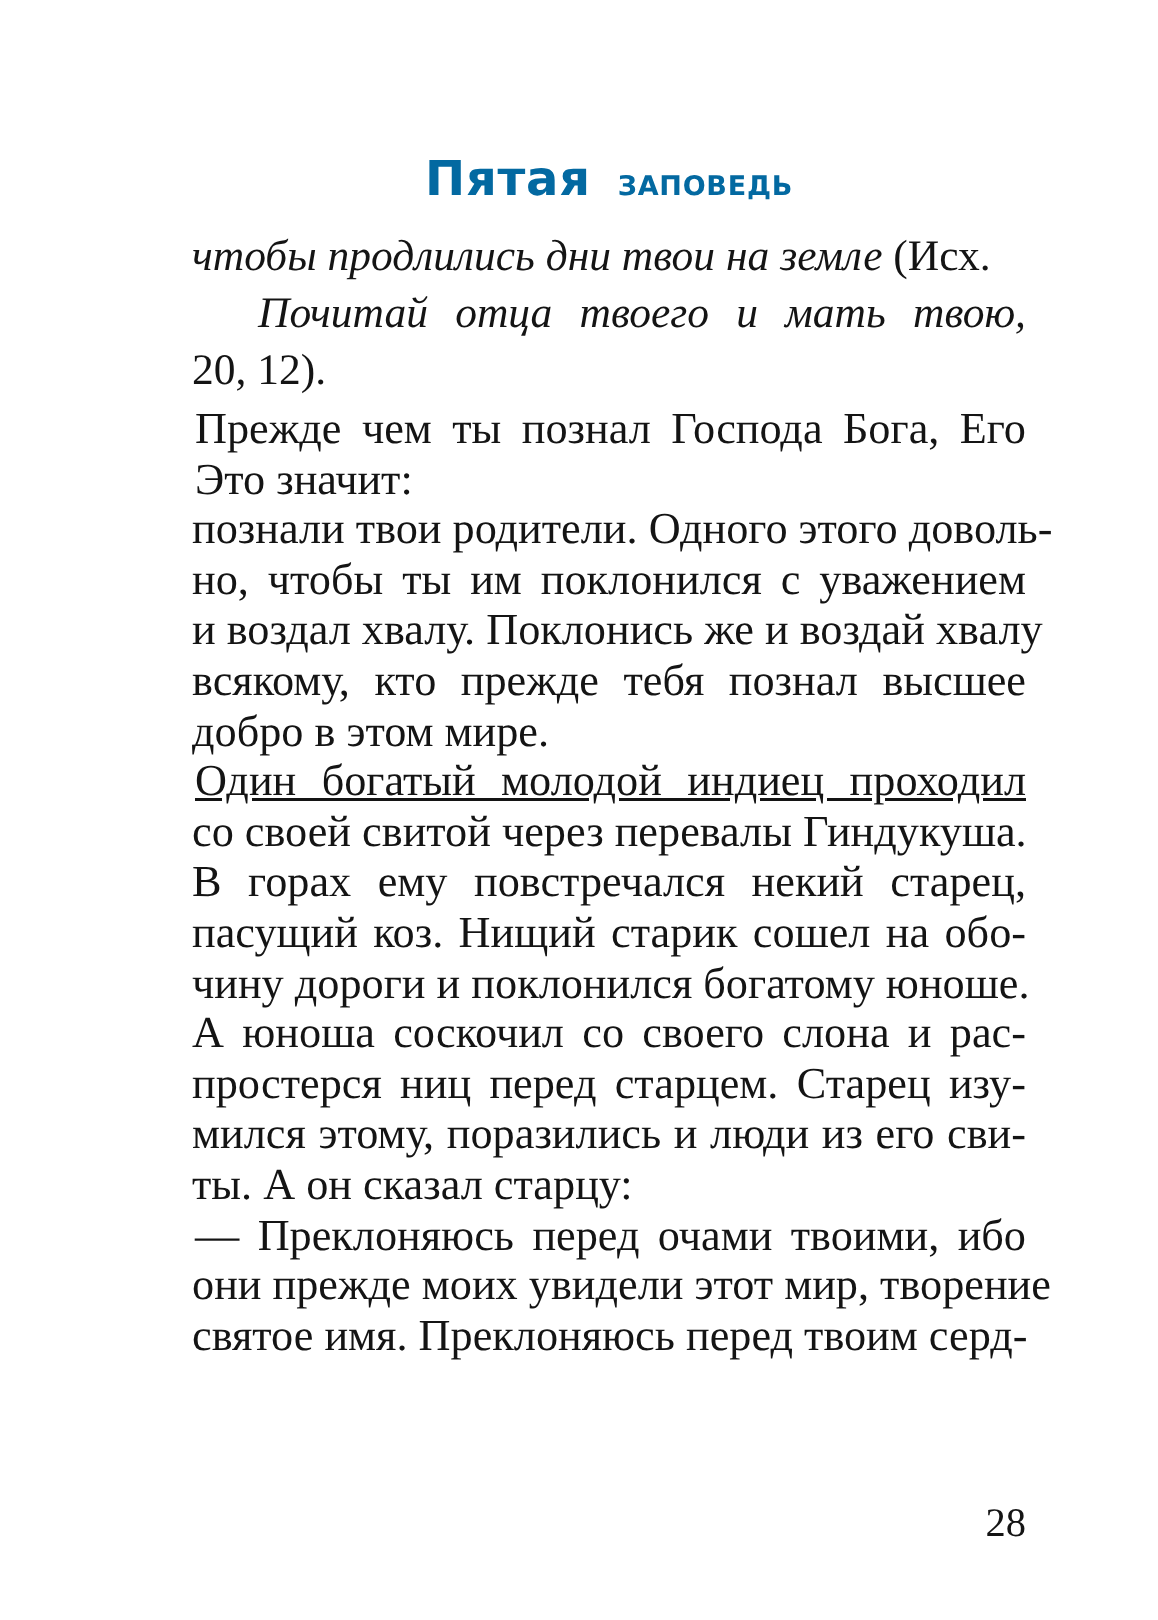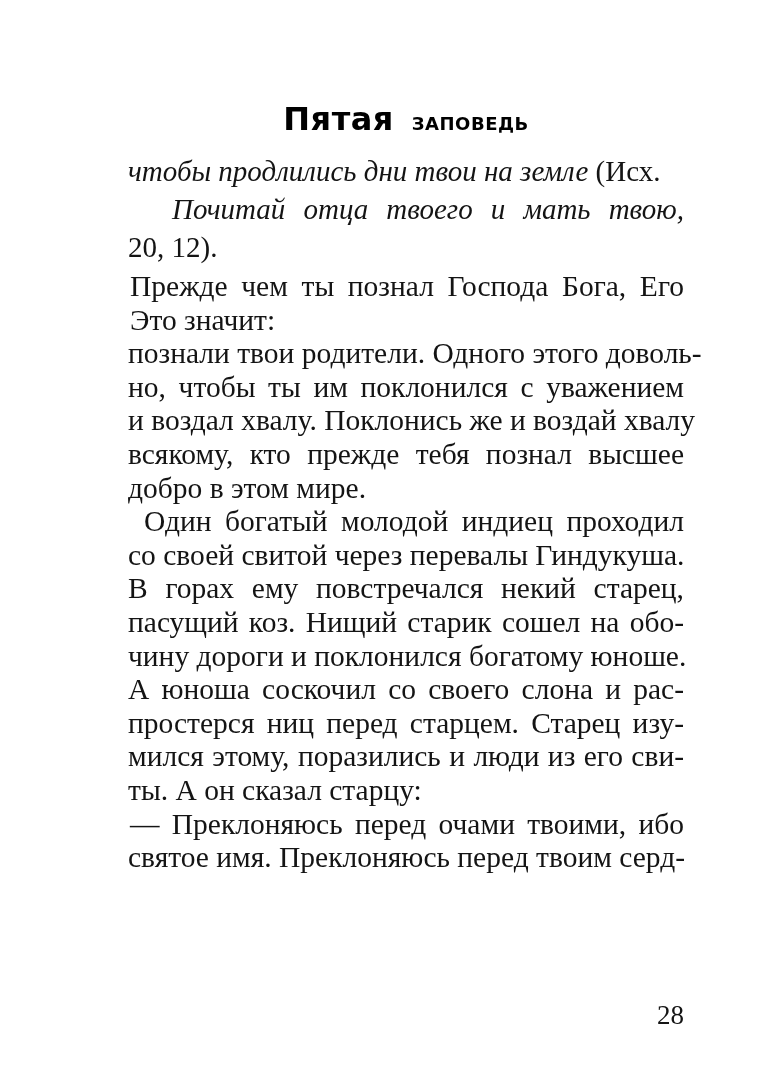--- a/index.html
+++ b/index.html
@@ -24,21 +24,21 @@
     .title {
       position: absolute;
       top: 100px;
       left: 0;
       width: 556px;
       text-align: center;
       font-family: "DejaVu Sans", sans-serif;
       font-size: 29px;
       font-weight: bold;
       letter-spacing: 0.5px;
-      color: #000000;
+      color: #0369a1;
     }
     .title .w1 { font-size: 32px; }
     .title .w2 { font-size: 25px; margin-left: 18px; font-variant: small-caps; }
     .epigraph {
       position: absolute;
       top: 152px;
       left: 0;
       width: 556px;
       font-size: 29px;
       line-height: 38px;
@@ -101,28 +101,29 @@
   </div>
 
   <div class="body-text">
     <div class="line" style="margin-left:2px;">Прежде чем ты познал Господа Бога, Его</div>
     <div class="line last" style="padding-left:2px;">Это значит:</div>
     <div class="line">познали твои родители. Одного этого доволь-</div>
     <div class="line">но, чтобы ты им поклонился с уважением</div>
     <div class="line">и воздал хвалу. Поклонись же и воздай хвалу</div>
     <div class="line">всякому, кто прежде тебя познал высшее</div>
     <div class="line last">добро в этом мире.</div>
-    <div class="line" style="margin-left:16px;">Один богатый молодой индиец проходил</div>
+    <div class="line" style="margin-left:2px;text-decoration:underline;">Один богатый молодой индиец проходил</div>
     <div class="line">со своей свитой через перевалы Гиндукуша.</div>
     <div class="line">В горах ему повстречался некий старец,</div>
     <div class="line">пасущий коз. Нищий старик сошел на обо-</div>
     <div class="line">чину дороги и поклонился богатому юноше.</div>
     <div class="line">А юноша соскочил со своего слона и рас-</div>
     <div class="line">простерся ниц перед старцем. Старец изу-</div>
     <div class="line">мился этому, поразились и люди из его сви-</div>
     <div class="line last">ты. А он сказал старцу:</div>
     <div class="line" style="margin-left:2px;">— Преклоняюсь перед очами твоими, ибо</div>
+    <div class="line">они прежде моих увидели этот мир, творение</div>
     <div class="line">святое имя. Преклоняюсь перед твоим серд-</div>
   </div>
 
   <div class="page-number">28</div>
 
 </div>
 
 </body></html>

